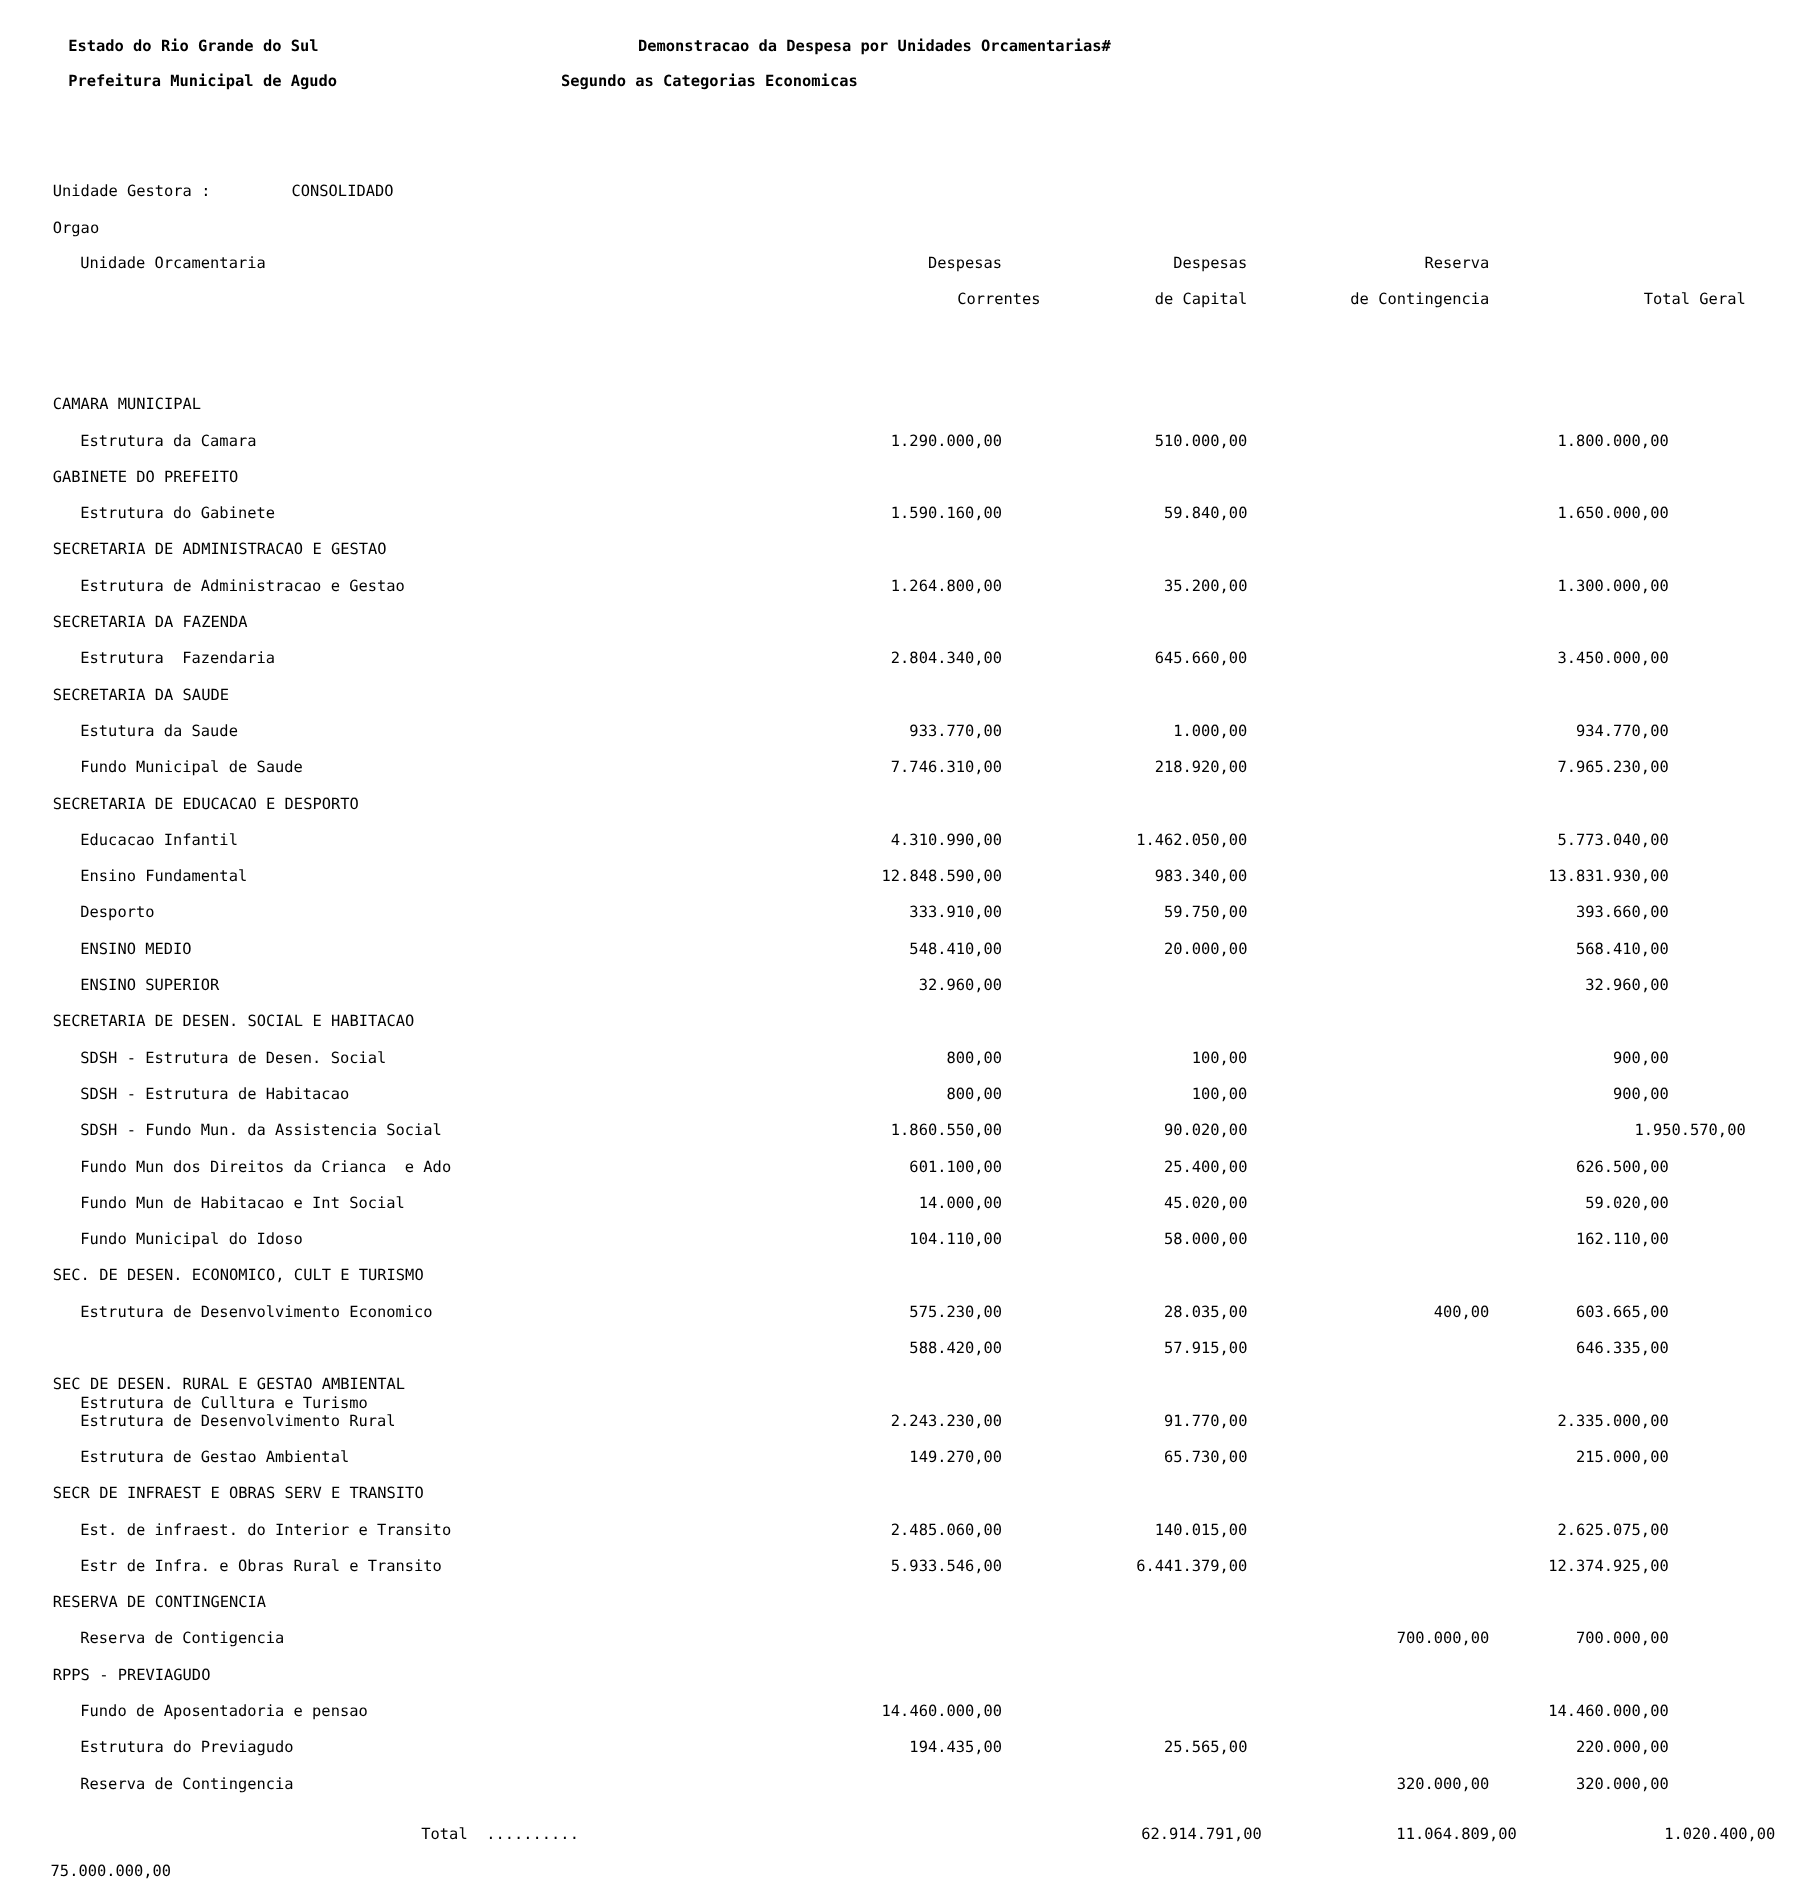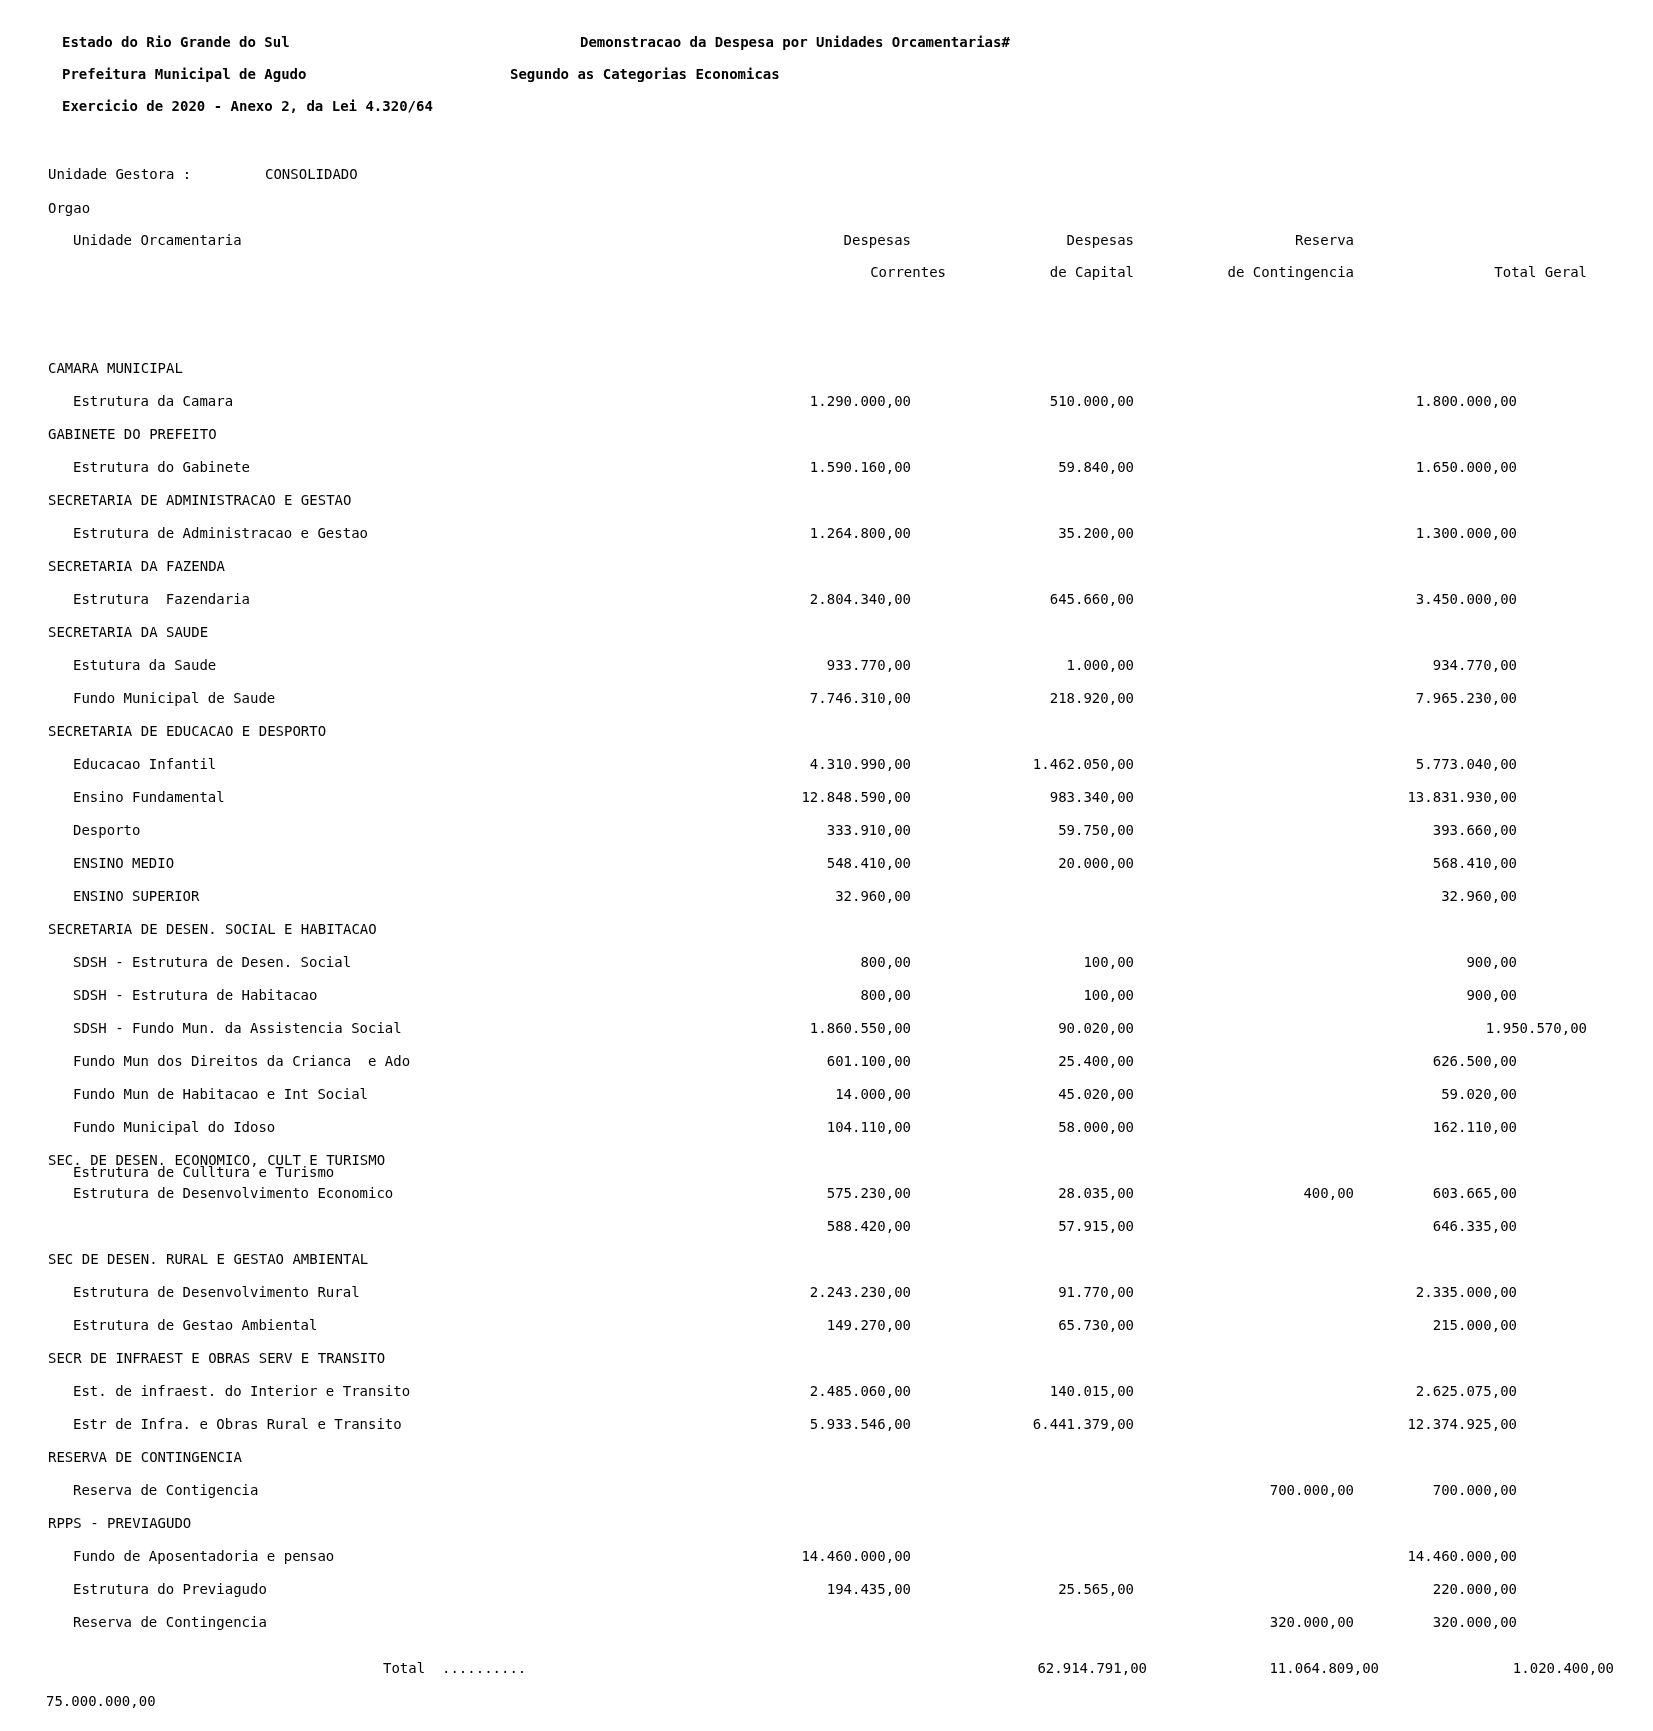--- a/index.html
+++ b/index.html
@@ -17,21 +17,20 @@
 </style>
 </head>
 <body>
 
 <div class="page">
 
   <span class="t bold" style="left:62px;  top:30px">Estado do Rio Grande do Sul</span>
   <span class="t bold" style="left:580px; top:30px">Demonstracao da Despesa por Unidades Orcamentarias#</span>
   <span class="t bold" style="left:62px;  top:62px">Prefeitura Municipal de Agudo</span>
   <span class="t bold" style="left:510px; top:62px">Segundo as Categorias Economicas</span>
-  <span class="t bold" style="left:62px;  top:94px">Exercicio de 2020 - Anexo 2, da Lei 4.320/64</span>
 
   <span class="t" style="left:48px;  top:162px">Unidade Gestora :</span>
   <span class="t" style="left:265px; top:162px">CONSOLIDADO</span>
   <span class="t" style="left:48px;  top:196px">Orgao</span>
 
   <span class="t" style="left:73px;  top:228px">Unidade Orcamentaria</span>
   <span class="t" style="right:742px; top:228px">Despesas</span>
   <span class="t" style="right:519px; top:228px">Despesas</span>
   <span class="t" style="right:299px; top:228px">Reserva</span>
   <span class="t" style="right:707px; top:260px">Correntes</span>
@@ -113,21 +112,21 @@
       <span class="t" style="top: 1115px; left: 73px;">Fundo Municipal do Idoso</span>
       <span class="t" style="top: 1115px; right: 742px;">104.110,00</span>
       <span class="t" style="top: 1115px; right: 519px;">58.000,00</span>
       <span class="t" style="top: 1115px; right: 136px;">162.110,00</span>
       <span class="t" style="top: 1148px; left: 48px;">SEC. DE DESEN. ECONOMICO, CULT E TURISMO</span>
       <span class="t" style="top: 1181px; left: 73px;">Estrutura de Desenvolvimento Economico</span>
       <span class="t" style="top: 1181px; right: 742px;">575.230,00</span>
       <span class="t" style="top: 1181px; right: 519px;">28.035,00</span>
       <span class="t" style="top: 1181px; right: 299px;">400,00</span>
       <span class="t" style="top: 1181px; right: 136px;">603.665,00</span>
-      <span class="t" style="top: 1160px; left: 73px;">Estrutura de Culltura e Turismo</span>
+      <span class="t" style="top: 1264px; left: 73px;">Estrutura de Culltura e Turismo</span>
       <span class="t" style="top: 1214px; right: 742px;">588.420,00</span>
       <span class="t" style="top: 1214px; right: 519px;">57.915,00</span>
       <span class="t" style="top: 1214px; right: 136px;">646.335,00</span>
       <span class="t" style="top: 1247px; left: 48px;">SEC DE DESEN. RURAL E GESTAO AMBIENTAL</span>
       <span class="t" style="top: 1280px; left: 73px;">Estrutura de Desenvolvimento Rural</span>
       <span class="t" style="top: 1280px; right: 742px;">2.243.230,00</span>
       <span class="t" style="top: 1280px; right: 519px;">91.770,00</span>
       <span class="t" style="top: 1280px; right: 136px;">2.335.000,00</span>
       <span class="t" style="top: 1313px; left: 73px;">Estrutura de Gestao Ambiental</span>
       <span class="t" style="top: 1313px; right: 742px;">149.270,00</span>

